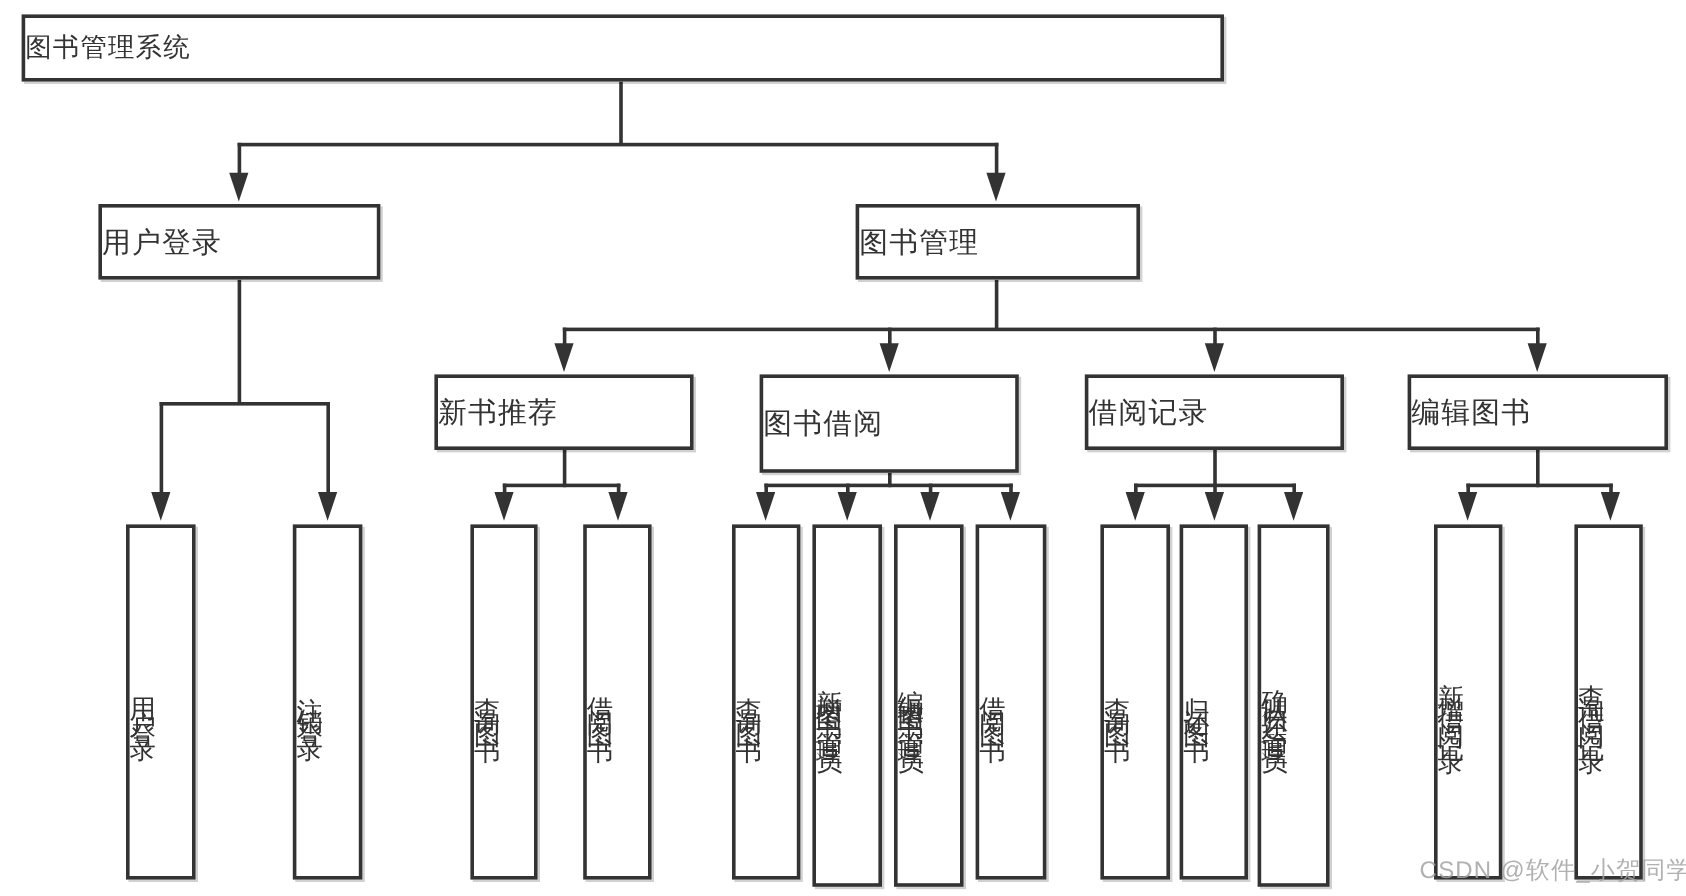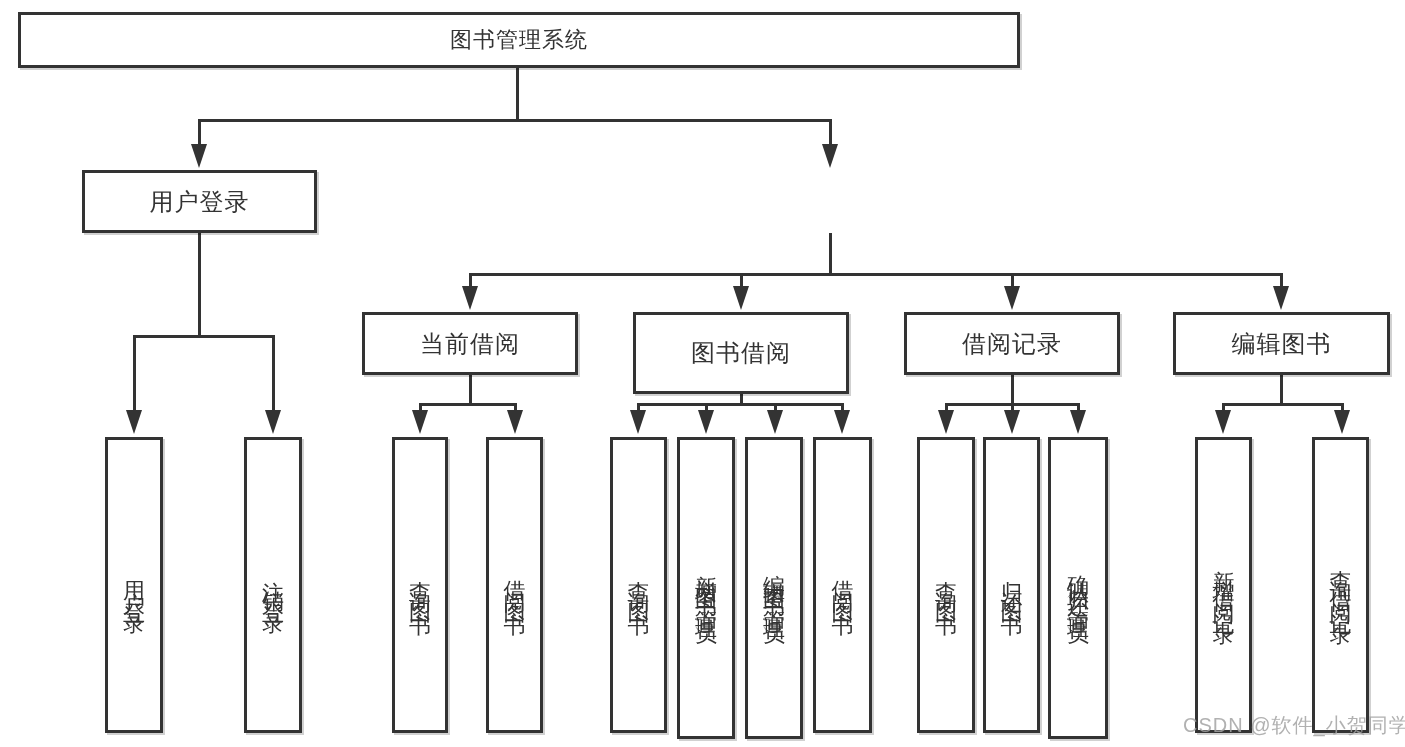--- a/index.html
+++ b/index.html
@@ -12,21 +12,20 @@
     overflow: hidden;
   }
   .box {
     position: absolute;
     box-sizing: border-box;
     background: #ffffff;
     border: 3px solid #333333;
     box-shadow: 2px 2px 0 rgba(0,0,0,0.18);
     display: flex;
     align-items: center;
-    justify-content: center;
     color: #333333;
     z-index: 2;
   }
   .root-label { font-size: 22px; letter-spacing: 1px; }
   .h-label { font-size: 24px; letter-spacing: 1px; }
   .vtext {
     writing-mode: vertical-rl;
     text-orientation: mixed;
     font-size: 22px;
     letter-spacing: 11px;
@@ -65,41 +64,44 @@
   <div class="vline" style="left:516px; top:66px; width:3px; height:54px;"></div>
   <div class="hline" style="left:198px; top:119px; width:634px; height:3px;"></div>
   <div class="vline" style="left:198px; top:119px; width:3px; height:27px;"></div>
   <div class="arrow" style="left:191px; top:144px;"></div>
   <div class="vline" style="left:829px; top:119px; width:3px; height:27px;"></div>
   <div class="arrow" style="left:822px; top:144px;"></div>
 
   <div class="box" style="left:82px; top:170px; width:235px; height:63px;">
     <span class="h-label">用户登录</span>
   </div>
+  <div class="box" style="left:713px; top:170px; width:237px; height:63px;">
+    <span class="h-label">图书管理</span>
+  </div>
 
   <div class="vline" style="left:198px; top:233px; width:3px; height:104px;"></div>
   <div class="hline" style="left:133px; top:335px; width:142px; height:3px;"></div>
   <div class="vline" style="left:133px; top:335px; width:3px; height:77px;"></div>
   <div class="arrow" style="left:126px; top:410px;"></div>
   <div class="vline" style="left:272px; top:335px; width:3px; height:77px;"></div>
   <div class="arrow" style="left:265px; top:410px;"></div>
 
   <div class="vline" style="left:829px; top:233px; width:3px; height:42px;"></div>
   <div class="hline" style="left:469px; top:273px; width:814px; height:3px;"></div>
   <div class="vline" style="left:469px; top:273px; width:3px; height:15px;"></div>
   <div class="arrow" style="left:462px; top:286px;"></div>
   <div class="vline" style="left:740px; top:273px; width:3px; height:15px;"></div>
   <div class="arrow" style="left:733px; top:286px;"></div>
   <div class="vline" style="left:1011px; top:273px; width:3px; height:15px;"></div>
   <div class="arrow" style="left:1004px; top:286px;"></div>
   <div class="vline" style="left:1280px; top:273px; width:3px; height:15px;"></div>
   <div class="arrow" style="left:1273px; top:286px;"></div>
 
   <div class="box" style="left:362px; top:312px; width:216px; height:63px;">
-    <span class="h-label">当前借阅</span>
+    <span class="h-label">新书推荐</span>
   </div>
   <div class="box" style="left:633px; top:312px; width:216px; height:82px;">
     <span class="h-label">图书借阅</span>
   </div>
   <div class="box" style="left:904px; top:312px; width:216px; height:63px;">
     <span class="h-label">借阅记录</span>
   </div>
   <div class="box" style="left:1173px; top:312px; width:217px; height:63px;">
     <span class="h-label">编辑图书</span>
   </div>

